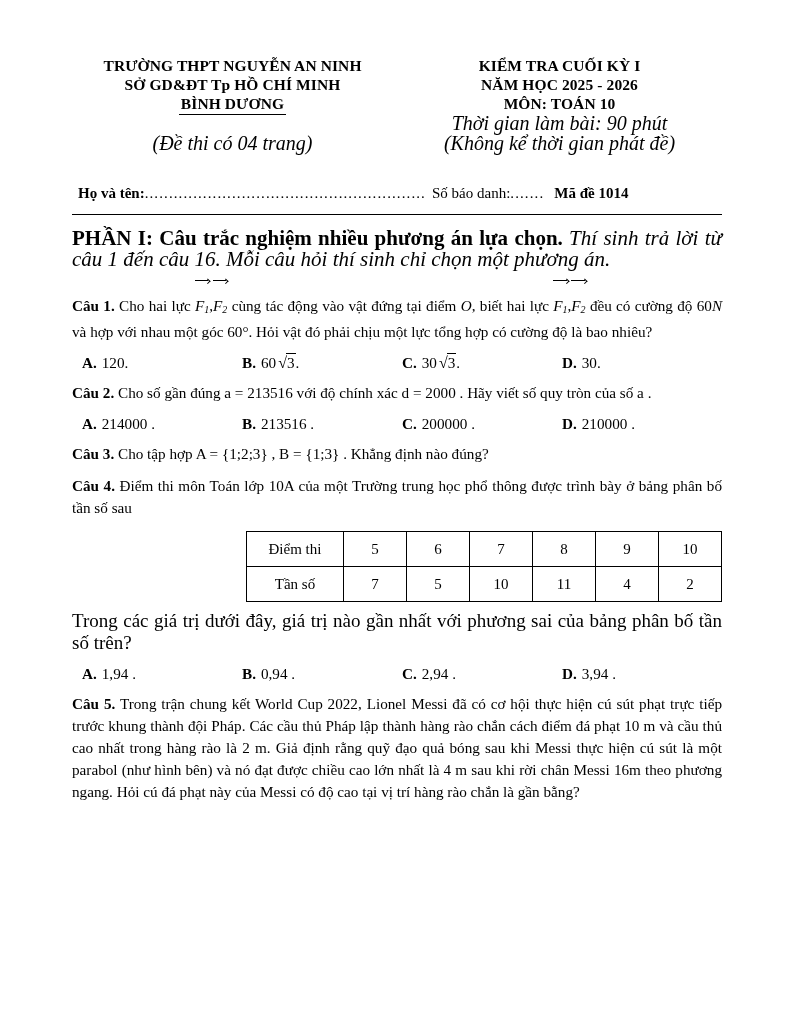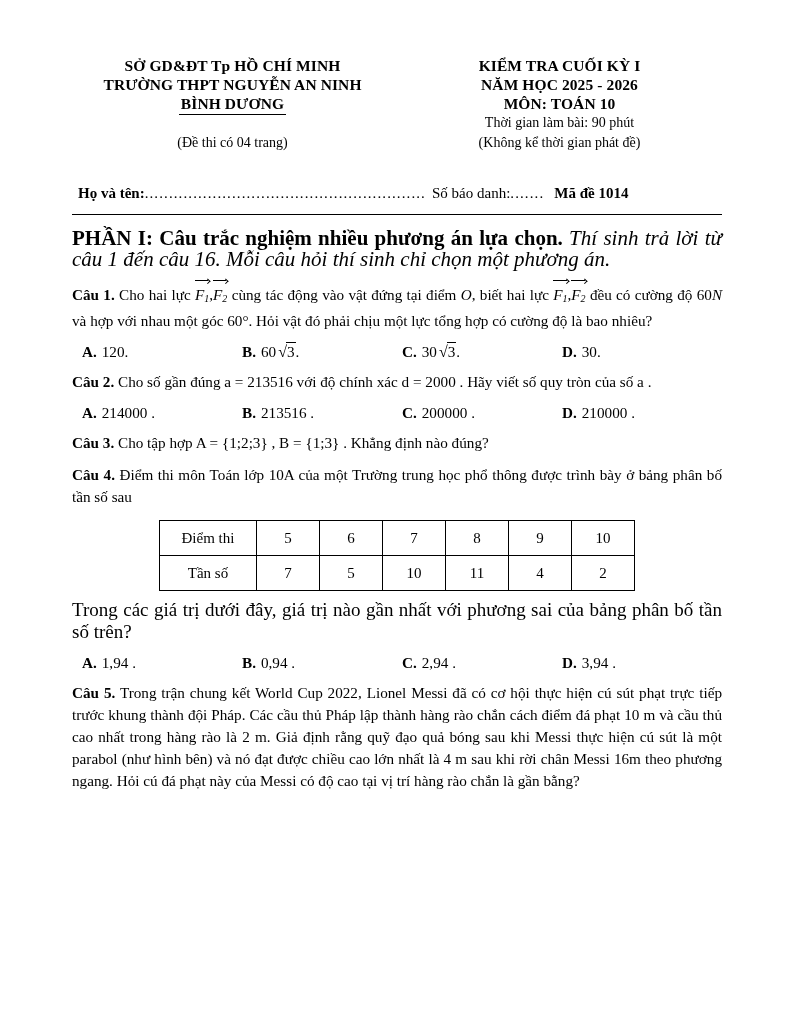--- a/index.html
+++ b/index.html
@@ -52,21 +52,22 @@
     font-size: 15.5px;
     line-height: 19px;
     letter-spacing: 0.1px;
   }
   .hdr-underline {
     display: inline-block;
     border-bottom: 1px solid #000;
     padding: 0 2px 1px 2px;
   }
   .hdr-italic {
-    font-size: 14px;
+    font-style: italic;
+    font-size: 20px;
     line-height: 20px;
   }
   .hdr-gap {
     height: 9px;
   }
 
   
   .name-row {
     margin-top: 32px;
     font-size: 15px;
@@ -115,21 +116,21 @@
     width: 25%;
     white-space: nowrap;
   }
   .opt b { font-weight: bold; margin-right: 5px; }
 
   .mathv { font-style: italic; }
   .vec {
     position: relative;
     display: inline-block;
     font-style: italic;
-    padding-top: 4px;
+    padding-top: 15px;
   }
   .vec::before {
     content: "";
     position: absolute;
     left: 0;
     right: 1px;
     top: 0px;
     border-top: 1px solid #000;
   }
   .vec::after {
@@ -153,21 +154,21 @@
   .sqrt .rad { font-size: 16px; }
   .sqrt .radicand {
     border-top: 1px solid #000;
     padding: 0 1px 0 1px;
     margin-left: -1px;
   }
 
   
   .table-wrap {
     display: flex;
-    justify-content: center;
+    justify-content: flex-end;
     margin-top: 12px;
   }
   table.freq {
     border-collapse: collapse;
     font-size: 15px;
   }
   table.freq td {
     border: 1px solid #000;
     text-align: center;
     padding: 7px 0;
@@ -189,22 +190,22 @@
   }
 </style>
 </head>
 <body>
 
 <div class="page">
   <div class="content">
 
     <div class="header">
       <div class="header-left">
+        <div class="hdr-line">TRƯỜNG THPT NGUYỄN AN NINH</div>
         <div class="hdr-line">SỞ GD&amp;ĐT Tp HỒ CHÍ MINH</div>
-        <div class="hdr-line">TRƯỜNG THPT NGUYỄN AN NINH</div>
         <div class="hdr-line"><span class="hdr-underline">BÌNH DƯƠNG</span></div>
         <div class="hdr-gap"></div>
         <div class="hdr-gap"></div>
         <div class="hdr-italic">(Đề thi có 04 trang)</div>
       </div>
       <div class="header-right">
         <div class="hdr-line">KIỂM TRA CUỐI KỲ I</div>
         <div class="hdr-line">NĂM HỌC 2025 - 2026</div>
         <div class="hdr-line">MÔN: TOÁN 10</div>
         <div class="hdr-italic">Thời gian làm bài: 90 phút</div>

